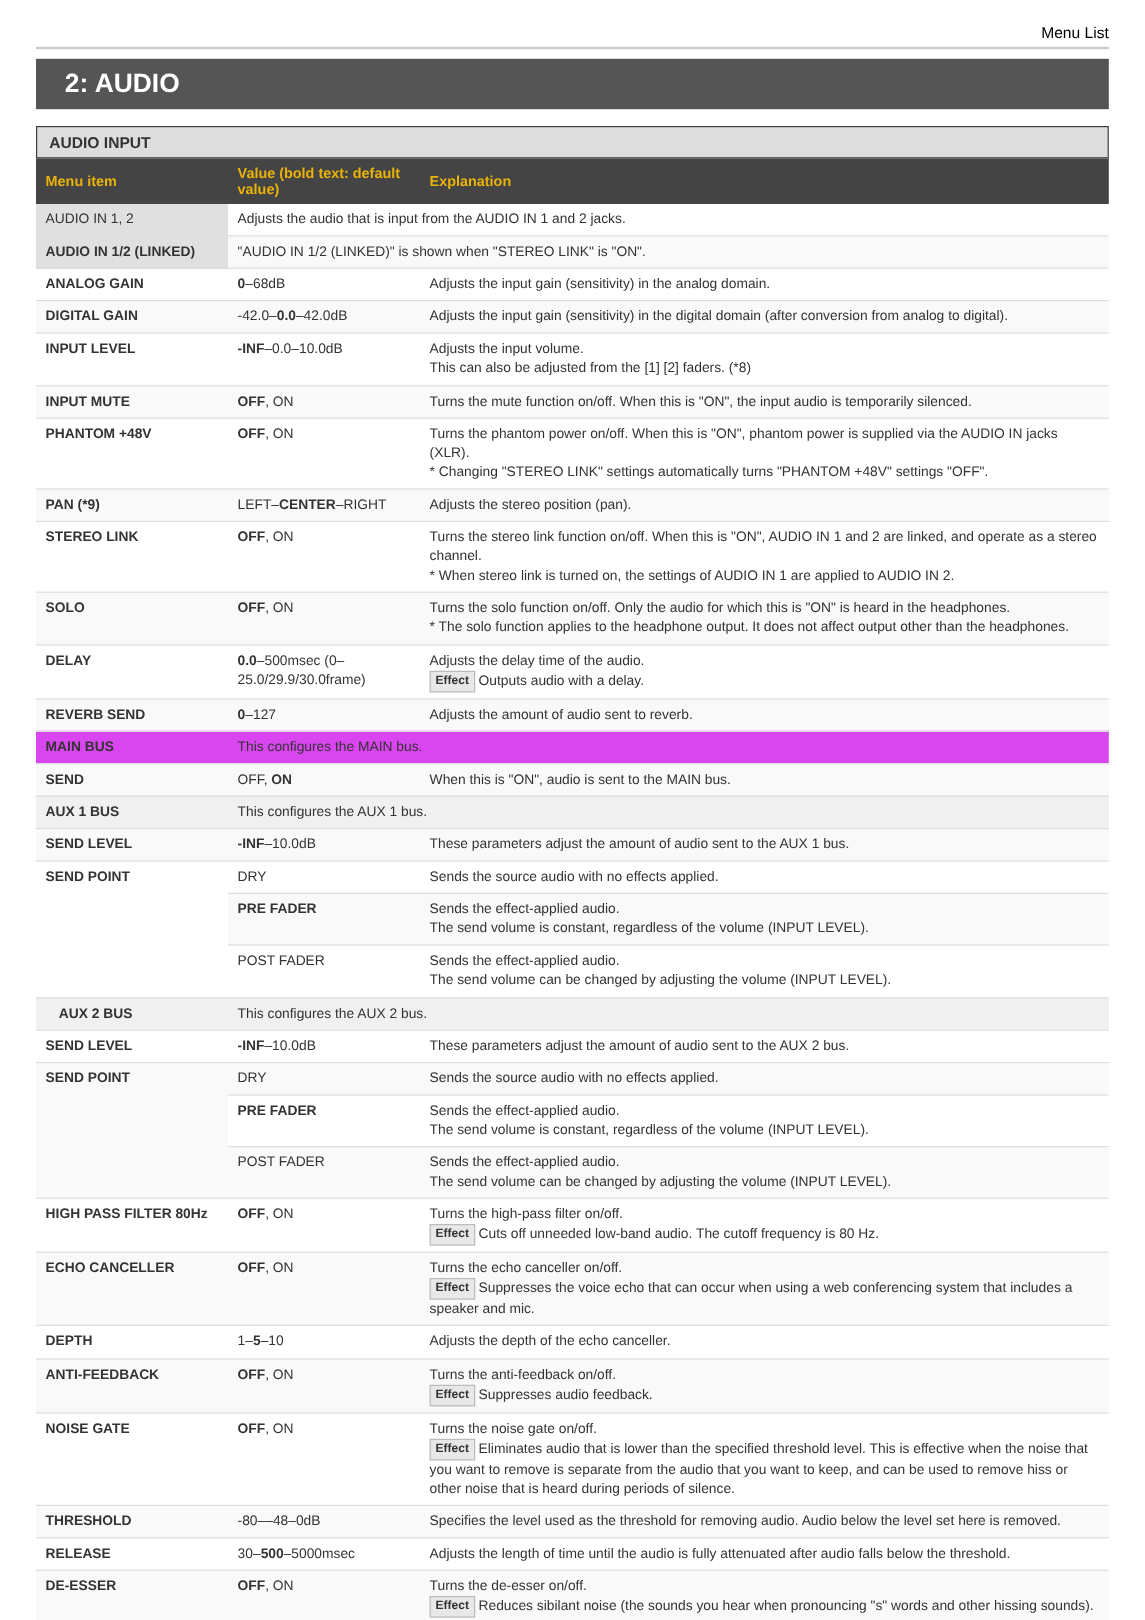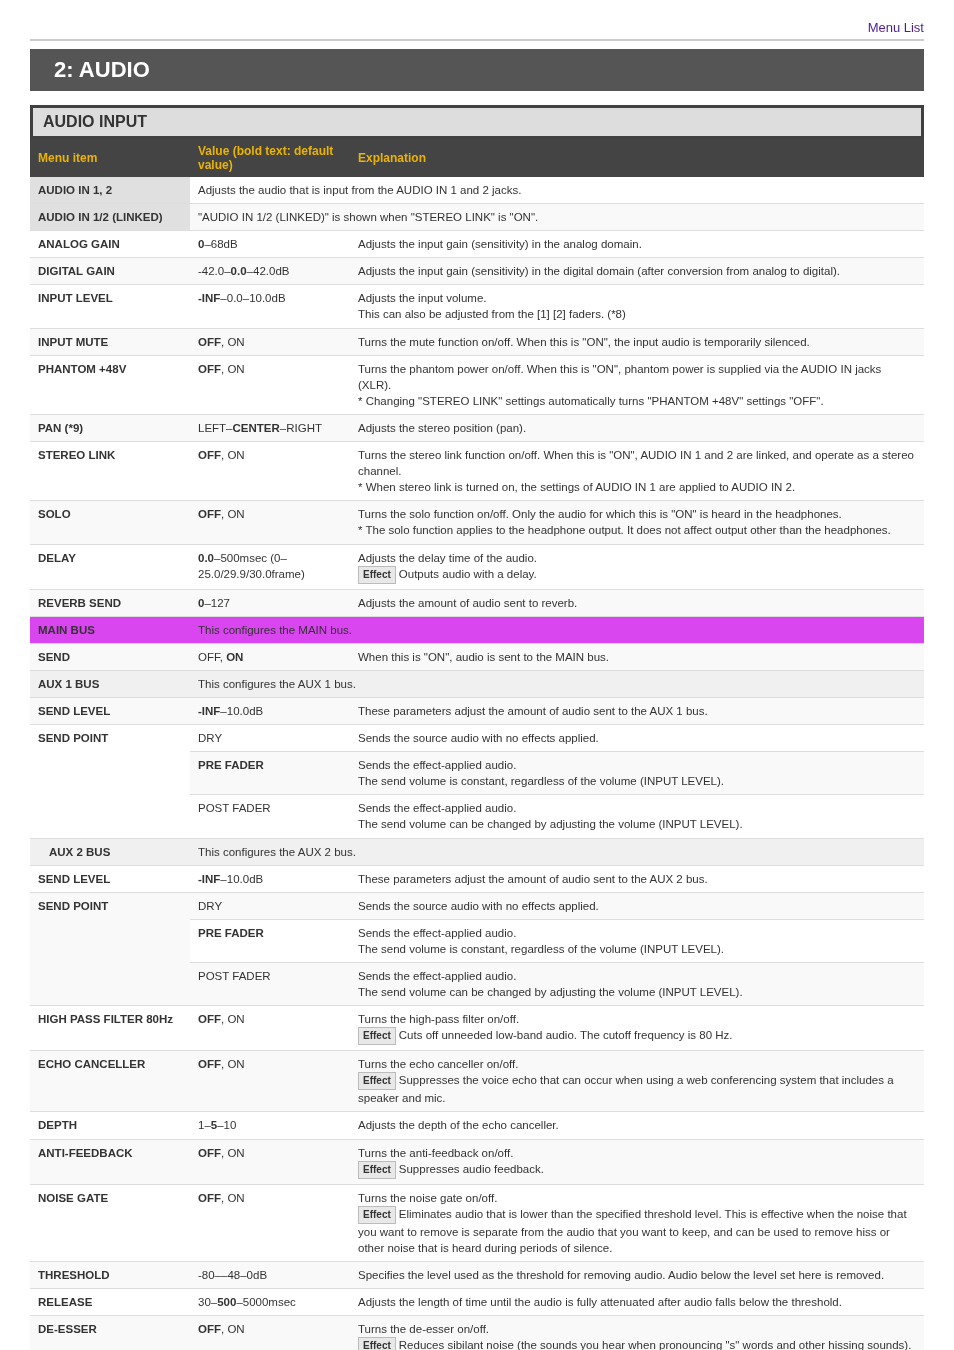--- a/index.html
+++ b/index.html
@@ -6,40 +6,40 @@
     body {
       font-family: Arial, Helvetica, sans-serif;
       font-size: 12px;
       background: #fff;
       color: #333;
       padding: 20px 30px;
     }
     .menu-list-label {
       text-align: right;
       font-size: 13px;
-      color: #4c1d95;
+      color: #000000;
       margin-bottom: 8px;
       border-bottom: 2px solid #ccc;
       padding-bottom: 4px;
     }
     .section-title {
       font-size: 22px;
       font-weight: bold;
       background: #555;
       color: #fff;
       padding: 8px 24px;
       margin-bottom: 14px;
     }
     .subsection-title {
-      font-size: 16px;
+      font-size: 13px;
       font-weight: bold;
       background: #ddd;
       padding: 5px 10px;
       margin-bottom: 0;
-      border: 3px solid #404040;
+      border: 1px solid #404040;
     }
     table {
       width: 100%;
       border-collapse: collapse;
       margin-bottom: 0;
     }
     table thead tr {
       background: #444;
       color: #eab308;
     }
@@ -94,21 +94,21 @@
 <table>
   <thead>
     <tr>
       <th class="col-menu">Menu item</th>
       <th class="col-value">Value (bold text: default value)</th>
       <th class="col-explain">Explanation</th>
     </tr>
   </thead>
   <tbody id="table-body">
   <tr>
-        <td class="col-menu" style="font-weight: bold; background: rgb(224, 224, 224);">AUDIO IN 1, 2</td>
+        <td class="col-menu" style="font-weight: normal; background: rgb(224, 224, 224);">AUDIO IN 1, 2</td>
         <td colspan="2">Adjusts the audio that is input from the AUDIO IN 1 and 2 jacks.</td>
       </tr>
       <tr>
         <td class="col-menu" style="font-weight: bold; background: rgb(224, 224, 224);">AUDIO IN 1/2 (LINKED)</td>
         <td colspan="2">"AUDIO IN 1/2 (LINKED)" is shown when "STEREO LINK" is "ON".</td>
       </tr>
       <tr>
         <td class="col-menu">ANALOG GAIN</td>
         <td class="col-value value-bold"><b>0</b>–68dB</td>
         <td class="col-explain">Adjusts the input gain (sensitivity) in the analog domain.</td>

